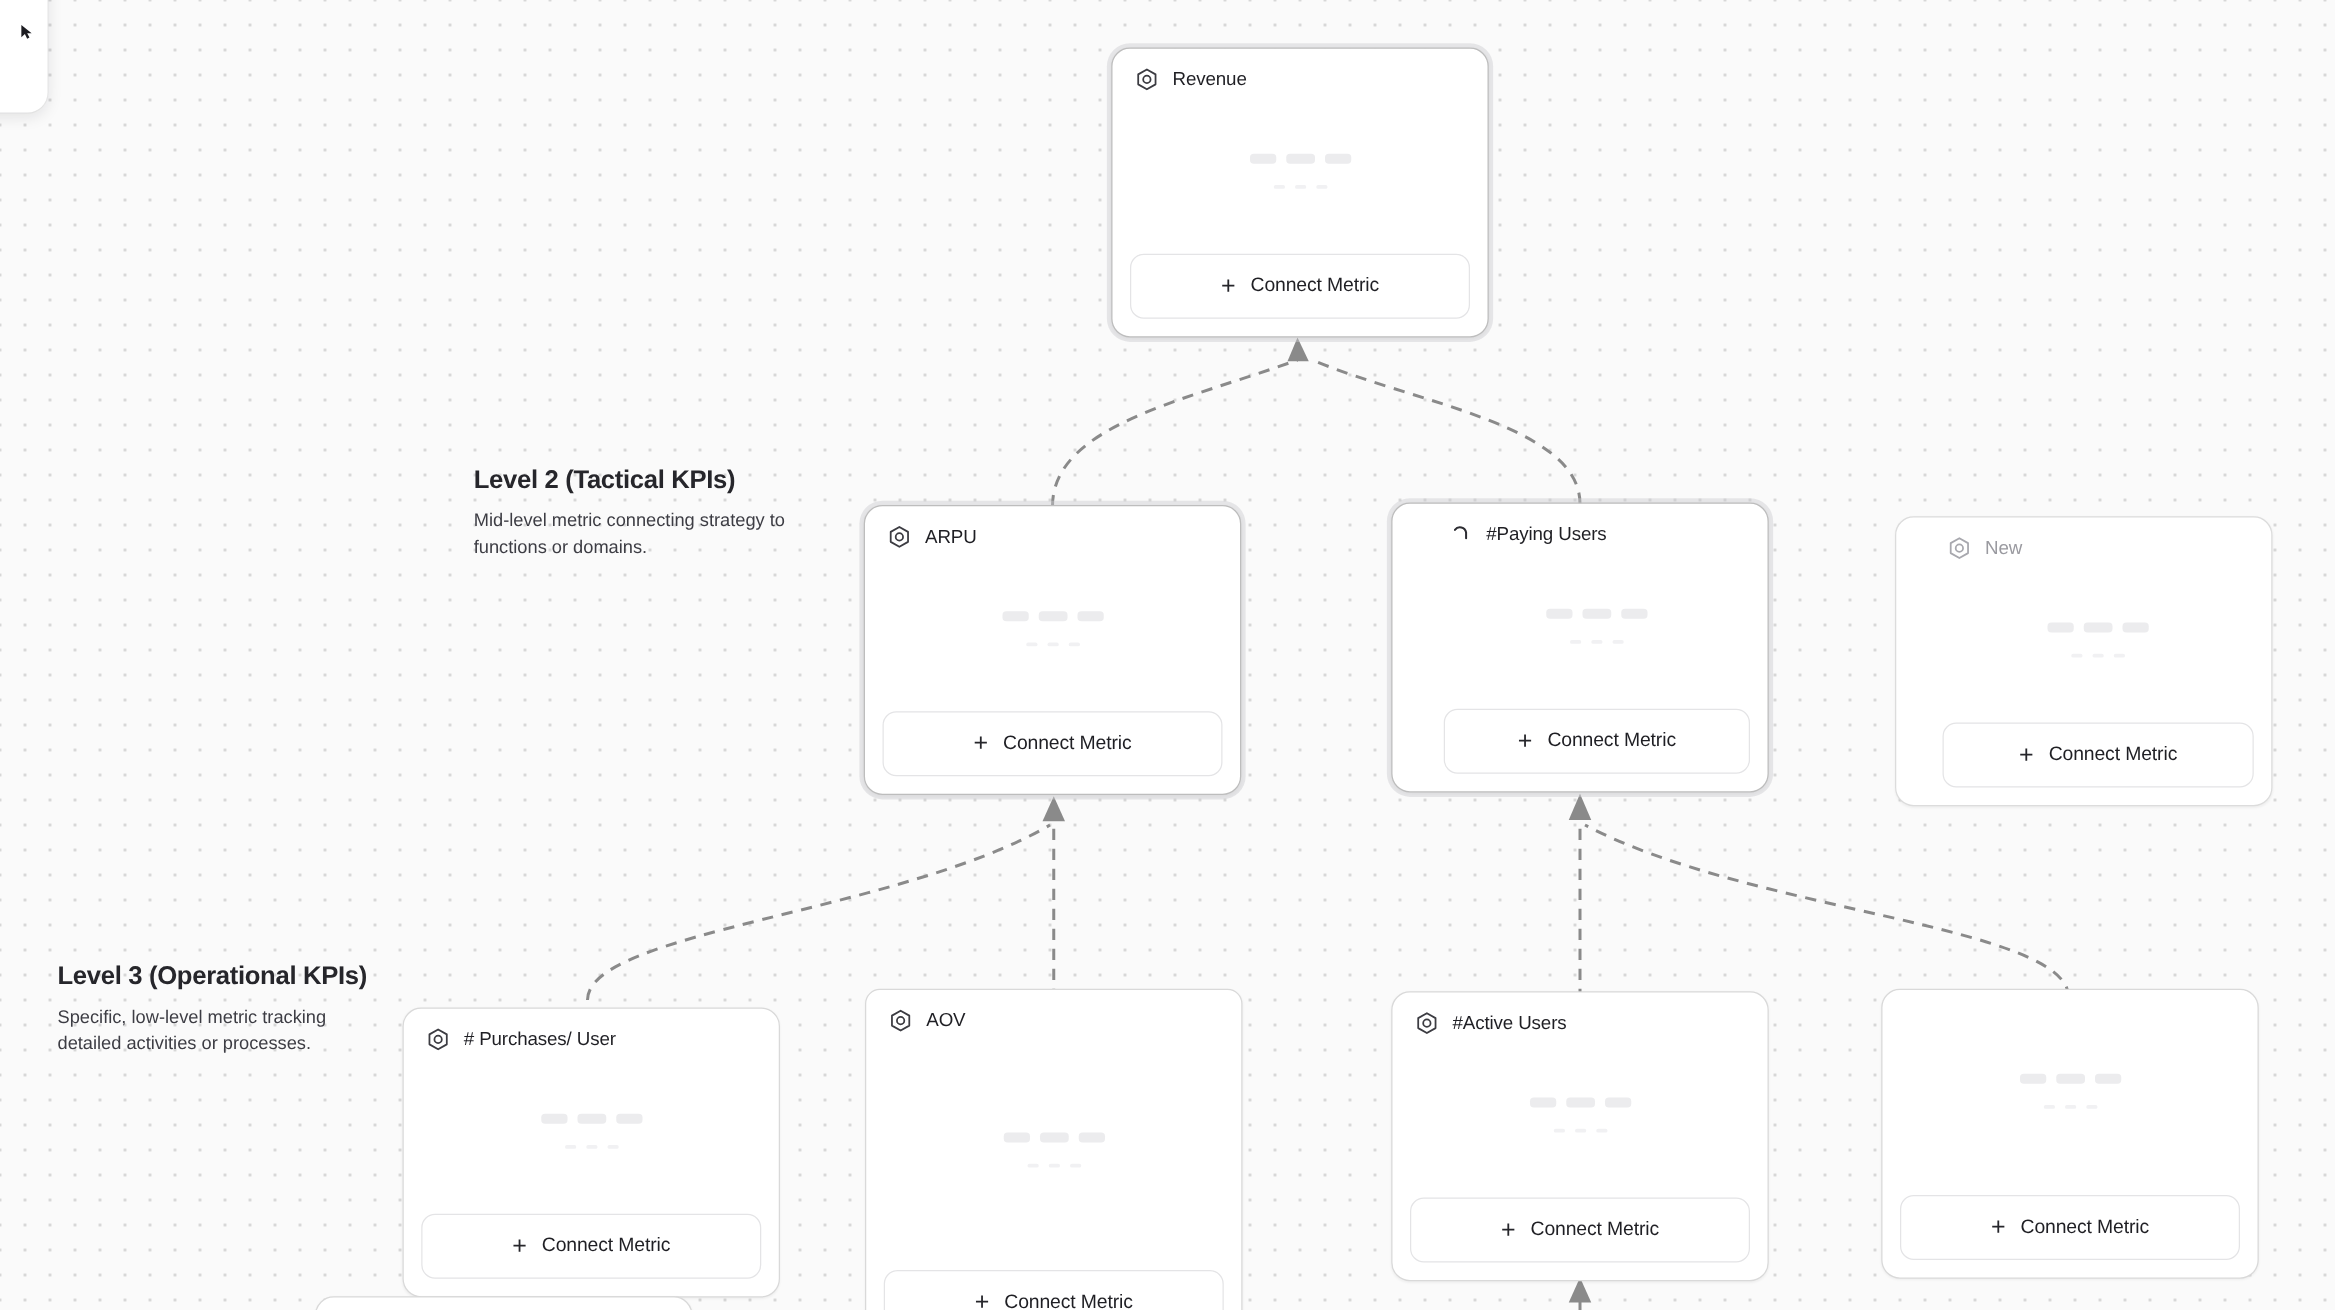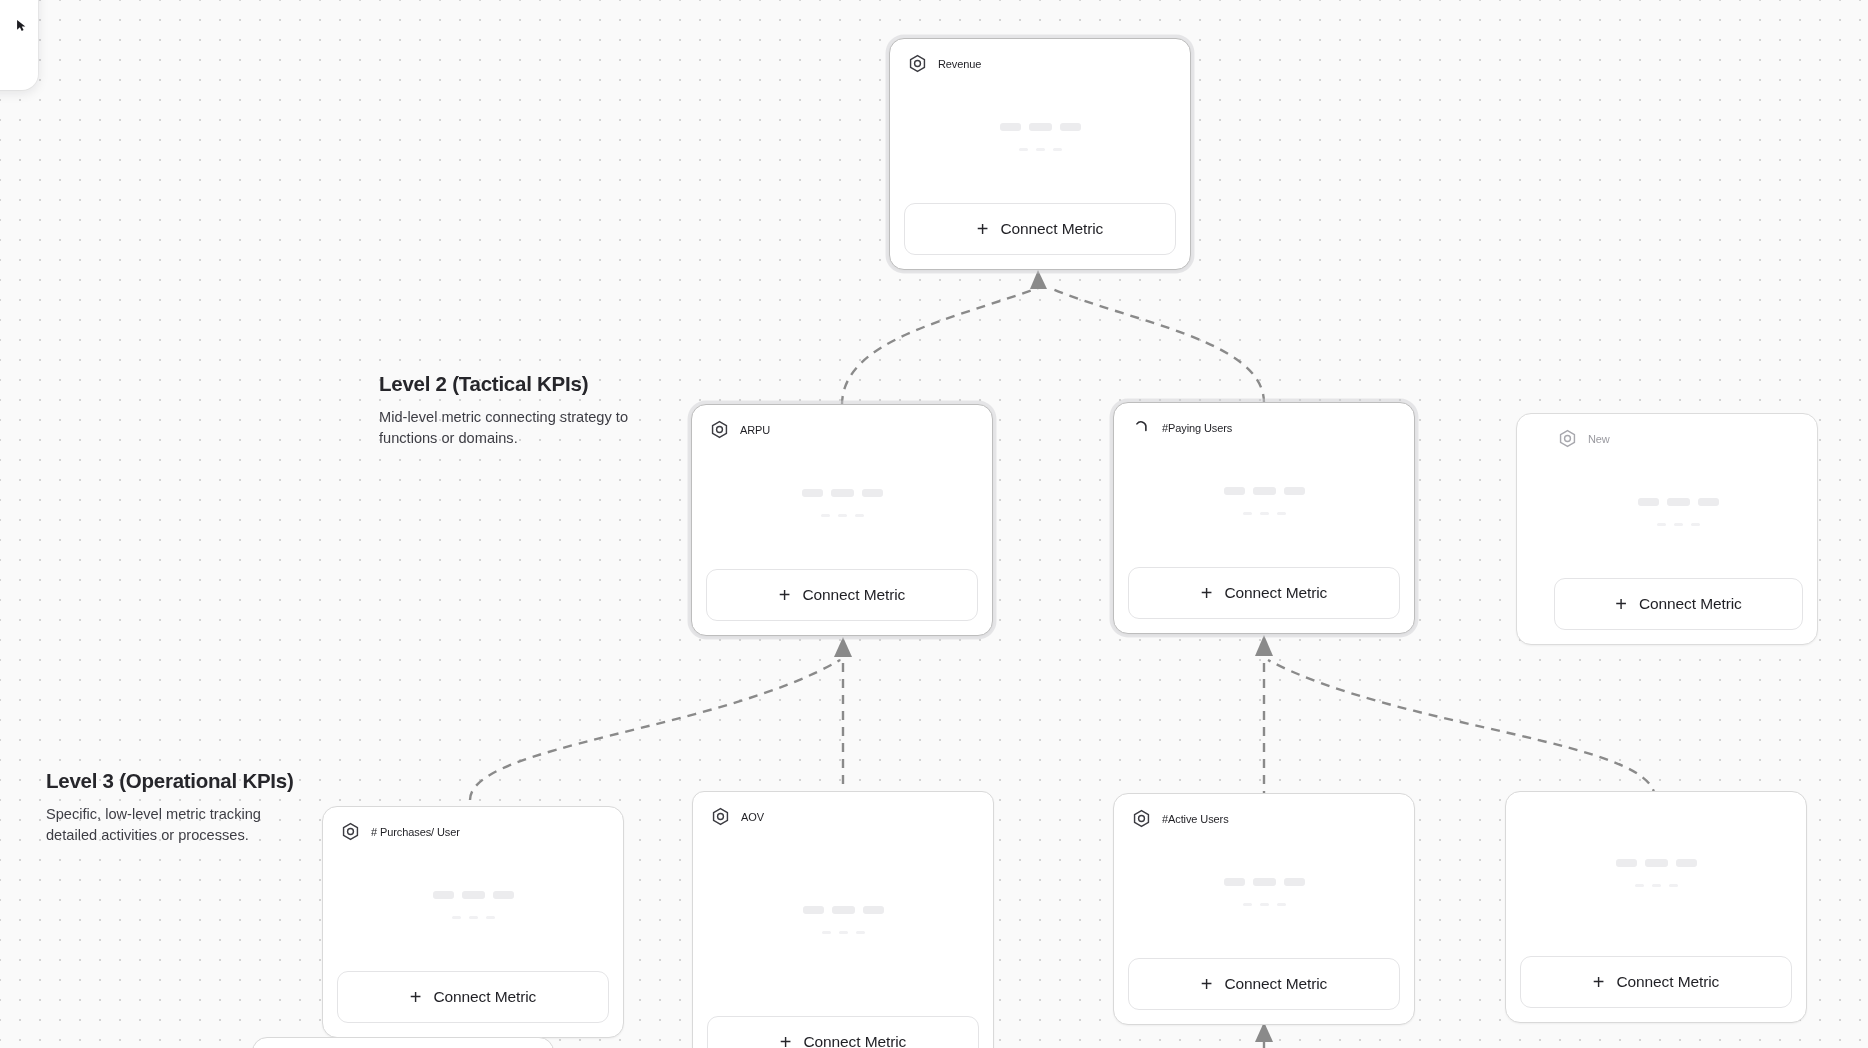--- a/index.html
+++ b/index.html
@@ -84,21 +84,21 @@
     flex: 0 0 auto;
   }
   .card-icon {
     width: 19px; height: 19px;
     flex: 0 0 19px;
     display: block;
     color: #3c3c42;
   }
   .card-icon svg { display: block; width: 19px; height: 19px; }
   .card-title {
-    font-size: 11px;
+    font-size: 15px;
     font-weight: 500;
     color: #1f1f24;
     letter-spacing: -0.1px;
     white-space: nowrap;
   }
   .card.ghost .card-title { color: #9a9aa0; }
   .card.ghost .card-icon { color: #a8a8ae; }
 
   .card-body {
     flex: 1 1 auto;
@@ -273,21 +273,21 @@
       </div>
     </div>
     <div class="card-foot">
       <button class="connect-btn">
         <span class="connect-plus">+</span>
         <span class="connect-label">Connect Metric</span>
       </button>
     </div>
   </div>
 
-  <div class="card selected" style="left:1113px; top:402px; width:302px; height:232px;">
+  <div class="card selected" style="left:1113px; top:402px; width:302px; height:232px;padding-left:27px;">
     <div class="card-head">
       <span class="card-icon spinner-ic">
         <svg viewBox="0 0 20 20" fill="none" stroke="currentColor" stroke-width="1.7" stroke-linecap="round">
           <path d="M5.2 6.2 A 5.2 5.2 0 0 1 14.6 8.4 L14.6 13.2"></path>
         </svg>
       </span>
       <span class="card-title">#Paying Users</span>
     </div>
     <div class="card-body">
       <div class="sk-row">

